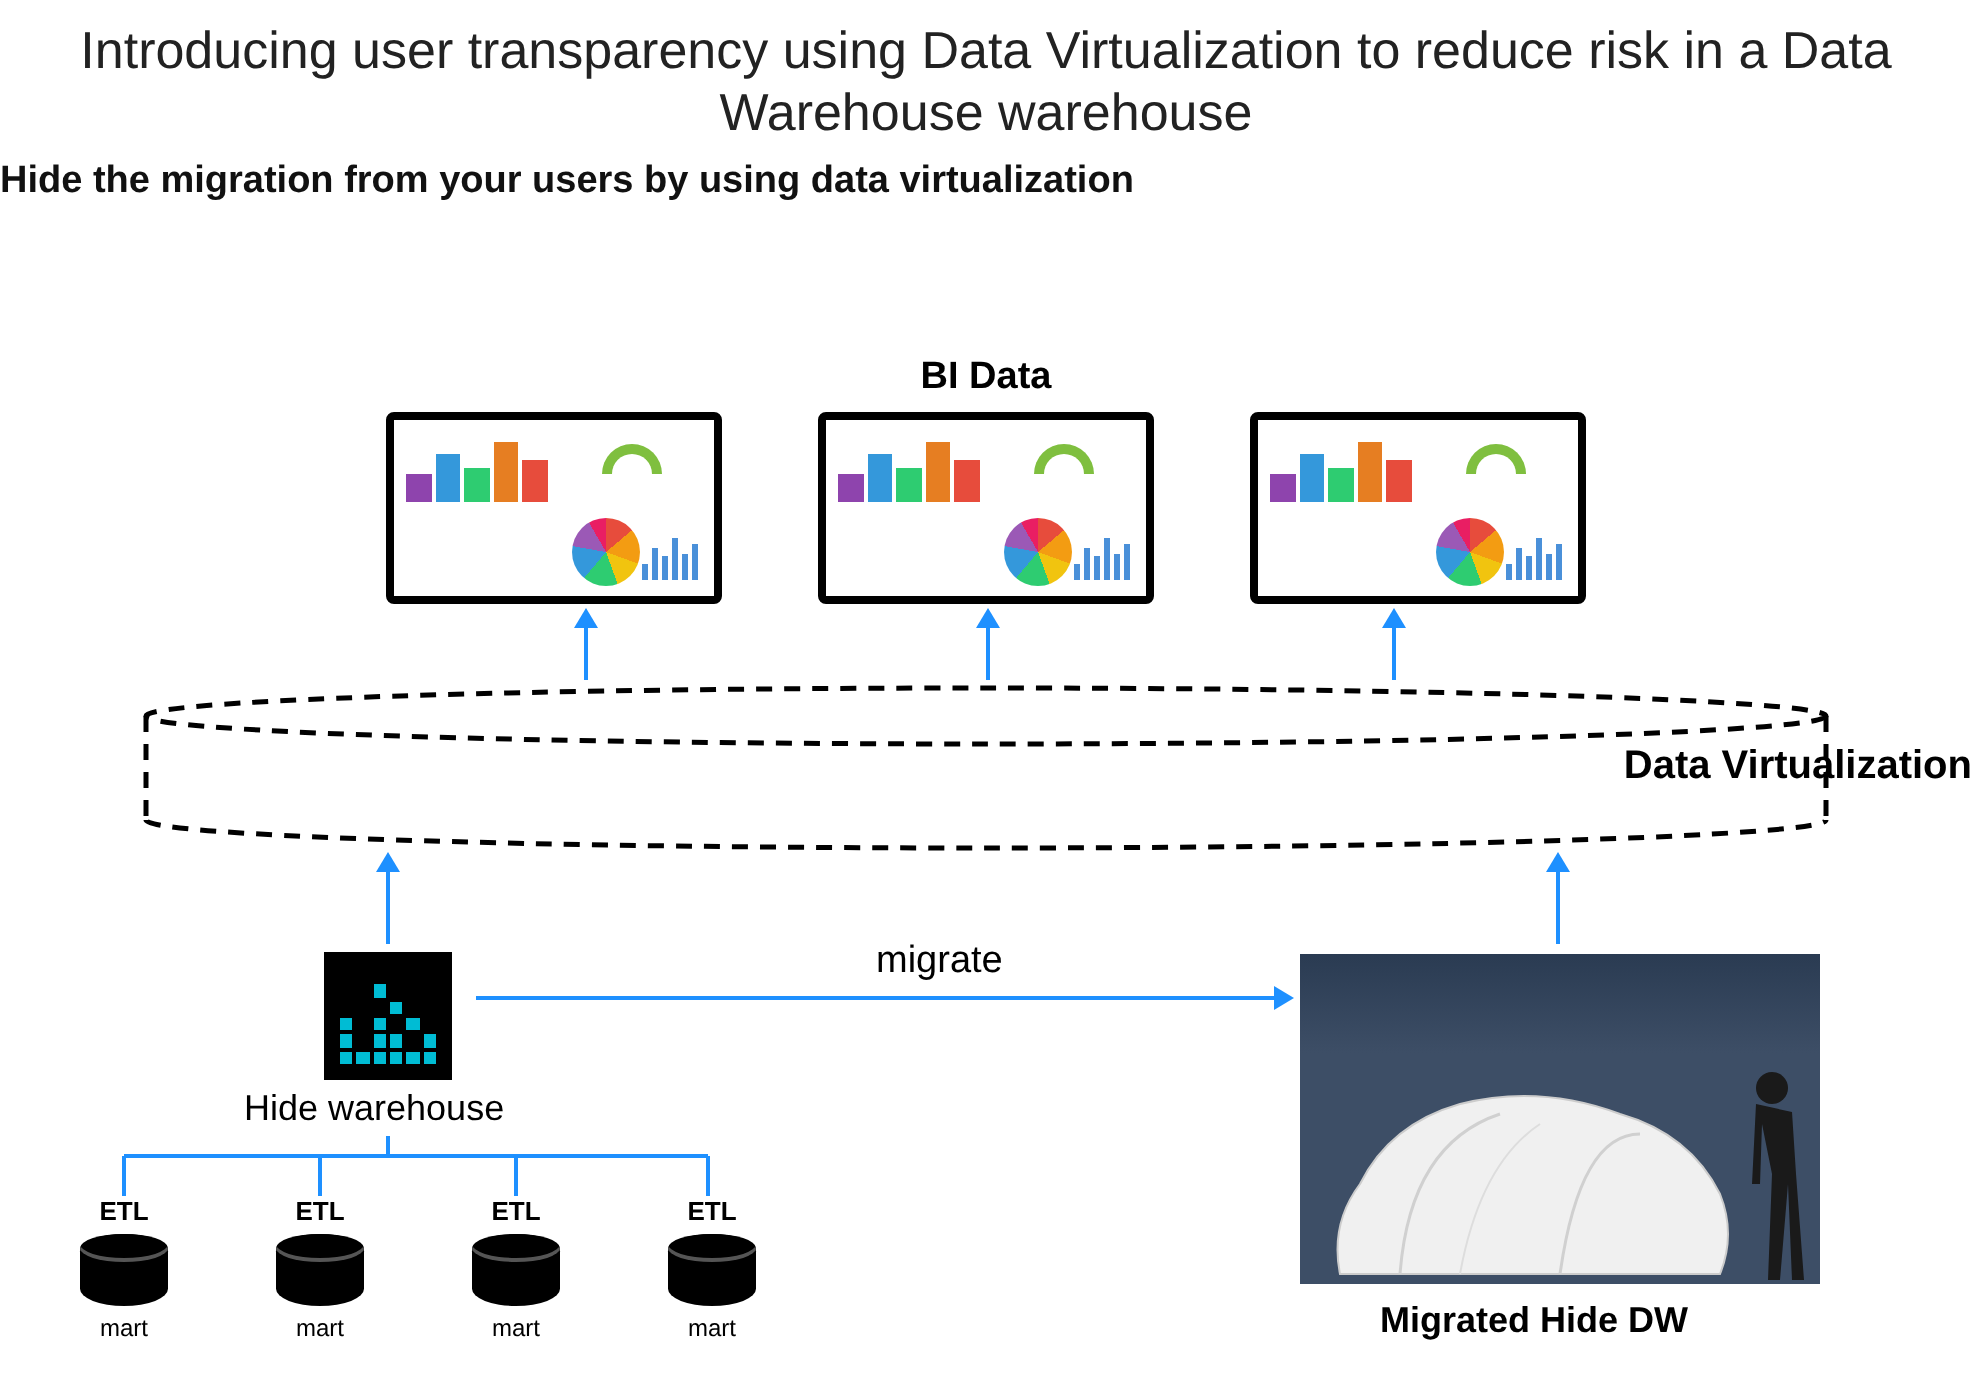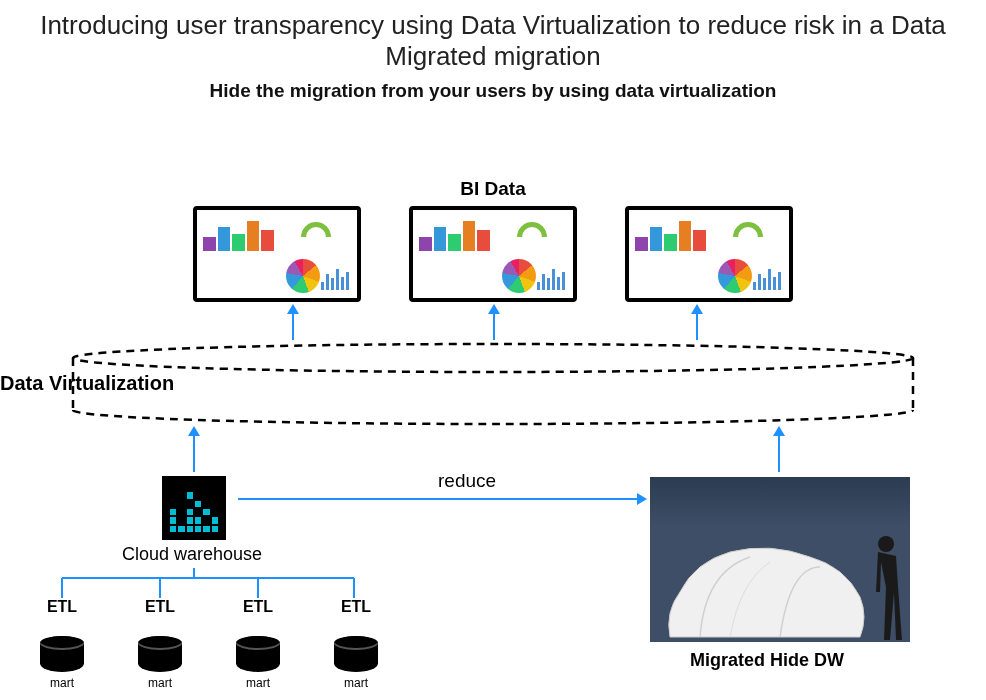--- a/index.html
+++ b/index.html
@@ -1,62 +1,62 @@
 <!DOCTYPE html>
 <html><head>
 <meta charset="utf-8">
 <style>
 *{margin:0;padding:0;box-sizing:border-box}
 body{font-family:"Segoe UI",Arial,sans-serif;background:#fff;width:986px;height:700px;position:relative;overflow:hidden}
 .title{text-align:center;font-size:26px;font-weight:400;color:#222;padding:10px 40px 0}
-.subtitle{text-align:center;font-size:19px;font-weight:700;color:#111;margin-top:8px}
+.subtitle{font-size:19px;font-weight:700;color:#111;margin-top:8px}
 .bi-label{position:absolute;top:178px;left:0;right:0;text-align:center;font-size:19px;font-weight:600}
 .bi-row{position:absolute;top:206px;left:0;right:0;display:flex;justify-content:center;gap:48px}
 .bi-tool{width:168px;height:96px;border:4px solid #000;border-radius:4px;background:#fff;position:relative}
 .dash{position:absolute;inset:4px;display:grid;grid-template-columns:1fr 1fr;grid-template-rows:1fr 1fr;gap:2px}
 .dq{position:relative;overflow:hidden}
 .bars{display:flex;align-items:flex-end;gap:2px;height:100%;padding:2px}
 .bars span{flex:1}
 .gauge-wrap{position:relative}
 .gauge{width:30px;height:15px;border:5px solid #7fbf3f;border-bottom:none;border-top-left-radius:30px;border-top-right-radius:30px;position:absolute;top:8px;left:50%;transform:translateX(-50%)}
 .heat{display:grid;grid-template-columns:repeat(4,1fr);grid-template-rows:repeat(3,1fr);gap:1px}
 .pie{width:34px;height:34px;border-radius:50%;background:conic-gradient(#e74c3c 0 50deg,#f39c12 50deg 110deg,#f1c40f 110deg 160deg,#2ecc71 160deg 220deg,#3498db 220deg 280deg,#9b59b6 280deg 330deg,#e91e63 330deg 360deg);position:absolute;top:4px;left:8px}
 .sparks{position:absolute;right:4px;bottom:4px;display:flex;gap:2px;align-items:flex-end;height:26px}
 .sparks span{width:3px;background:#4a90d9}
 .arrow-up{position:absolute;width:2px;background:#1e90ff}
 .arrow-up::before{content:"";position:absolute;top:-8px;left:-5px;border-left:6px solid transparent;border-right:6px solid transparent;border-bottom:10px solid #1e90ff}
 .arrow-right{position:absolute;height:2px;background:#1e90ff}
 .arrow-right::after{content:"";position:absolute;right:-9px;top:-5px;border-top:6px solid transparent;border-bottom:6px solid transparent;border-left:10px solid #1e90ff}
 .dv-cyl{position:absolute;top:342px;left:68px;width:850px;height:84px}
 .dv-cyl svg{width:100%;height:100%}
-.dv-label{position:absolute;top:372px;left:0;right:0;text-align:left;font-size:20px;font-weight:600}
+.dv-label{position:absolute;top:372px;left:0;right:0;text-align:right;font-size:20px;font-weight:600}
 .dw-icon{position:absolute;top:476px;left:162px;width:64px;height:64px;background:#000;padding:8px}
 .dw-grid{display:grid;grid-template-columns:repeat(6,1fr);grid-template-rows:repeat(6,1fr);gap:2px;width:100%;height:100%}
 .dw-grid span{background:transparent}
 .dw-grid span.on{background:#00bcd4}
 .dw-label{position:absolute;top:544px;left:122px;font-size:18px;font-weight:500}
 .migrate-label{position:absolute;top:470px;left:438px;font-size:19px;font-weight:500}
 .cloud-box{position:absolute;top:477px;left:650px;width:260px;height:165px;background:linear-gradient(180deg,#2a3b52 0%,#3d4e66 30%,#3d4e66 100%);overflow:hidden}
 .car-sheet{position:absolute;bottom:0;left:10px;width:210px;height:120px}
 .car-sheet svg{width:100%;height:100%}
 .person{position:absolute;right:6px;bottom:0;width:40px;height:110px}
 .cloud-label{position:absolute;top:650px;left:690px;font-size:18px;font-weight:600}
 .etl-row{position:absolute;top:598px;left:30px;display:flex;gap:34px}
 .etl-item{display:flex;flex-direction:column;align-items:center;width:64px}
-.etl-text{font-size:16px;font-weight:600;margin-bottom:20px}
+.etl-text{font-size:13px;font-weight:600;margin-bottom:4px}
 .db-cyl{width:44px;height:36px;background:#000;border-radius:50%/24%;position:relative}
 .db-cyl::before{content:"";position:absolute;top:0;left:0;right:0;height:14px;background:#000;border-radius:50%;box-shadow:inset 0 -2px 0 #555}
 .mart-text{font-size:12px;font-weight:500;margin-top:4px}
 .tree{position:absolute;top:568px;left:52px;width:340px;height:32px}
 .tree svg{width:100%;height:100%}
 </style>
 </head>
 <body>
 
-<div class="title">Introducing user transparency using Data Virtualization to reduce risk in a Data Migrated migration</div>
+<div class="title">Introducing user transparency using Data Virtualization to reduce risk in a Data Warehouse warehouse</div>
 <div class="subtitle">Hide the migration from your users by using data virtualization</div>
 <div class="bi-label">BI Data</div>
 
 <div class="bi-row">
   <div class="bi-tool">
       <div class="dash">
     <div class="dq">
           <div class="bars">
             <span style="height:40%;background:#8e44ad"></span>
             <span style="height:70%;background:#3498db"></span>
@@ -235,24 +235,24 @@
       <span></span>
       <span class="on"></span>
     <span class="on"></span>
       <span class="on"></span>
       <span class="on"></span>
       <span class="on"></span>
       <span class="on"></span>
       <span class="on"></span>
   </div>
 </div>
-<div class="dw-label">Cloud warehouse</div>
+<div class="dw-label">Hide warehouse</div>
 
 <div class="arrow-right" style="left:238px;top:498px;width:400px"></div>
-<div class="migrate-label">reduce</div>
+<div class="migrate-label">migrate</div>
 
 <div class="cloud-box">
   <div class="car-sheet">
     <svg viewBox="0 0 210 120">
       <path d="M10 115 Q5 90 20 70 Q35 40 70 30 Q110 20 150 35 Q185 45 200 75 Q208 95 200 115 Z" fill="#f0f0f0"></path>
       <path d="M10 115 Q5 90 20 70 Q35 40 70 30 Q110 20 150 35 Q185 45 200 75 Q208 95 200 115 Z" fill="none" stroke="#ccc" stroke-width="1"></path>
       <path d="M40 115 Q45 50 90 35" fill="none" stroke="#d0d0d0" stroke-width="1.5"></path>
       <path d="M120 115 Q130 45 160 45" fill="none" stroke="#d0d0d0" stroke-width="1.5"></path>
       <path d="M70 115 Q80 60 110 40" fill="none" stroke="#ddd" stroke-width="1"></path>
     </svg>

